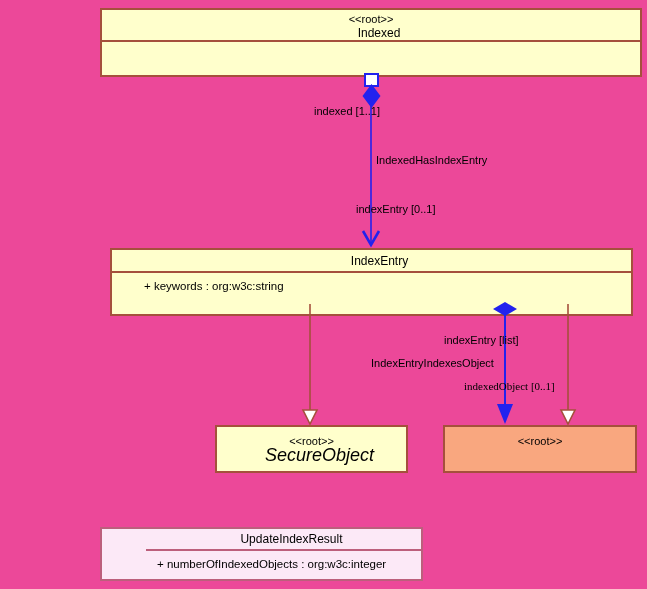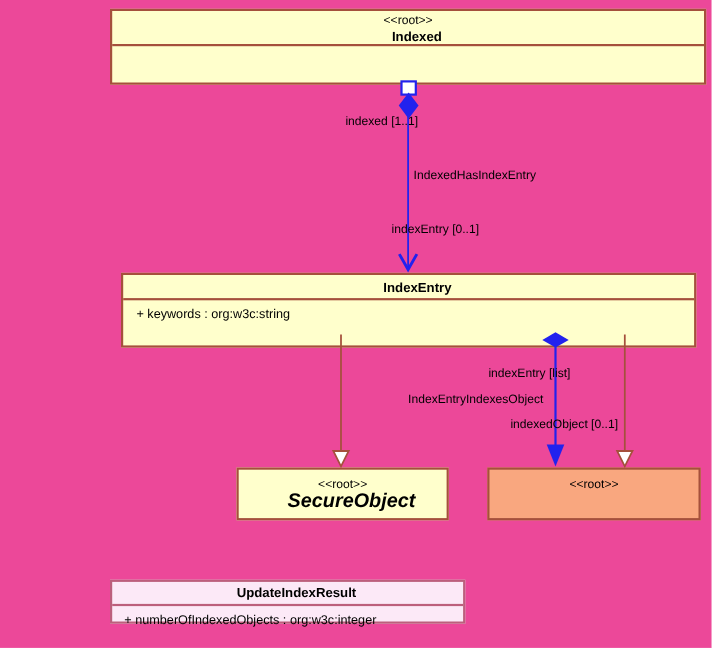--- a/index.html
+++ b/index.html
@@ -18,21 +18,21 @@
     background: #FFFFCC;
     border: 2px solid #A5503C;
   }
   .uml-class .hdr {
     box-sizing: border-box;
     text-align: center;
     border-bottom: 2px solid #A5503C;
     padding-top: 2px;
   }
   .uml-class .stereo { font-size: 11px; line-height: 14px; }
-  .uml-class .cname { font-size: 12px; font-weight: bold; line-height: 15px; margin-left: 16px; }
+  .uml-class .cname { font-size: 12px; font-weight: normal; line-height: 15px; margin-left: 16px; }
   .uml-class .cname.it { font-style: italic; font-size: 18px; }
   .uml-class .member {
     font-size: 11.5px;
     line-height: 14px;
     padding: 7px 4px 0 12px;
     white-space: nowrap;
   }
   .salmon { background: #F9A77F; }
   .pinkbox { background: #FCE9F7; border-color: #BC5F7C; }
   .pinkbox .hdr { border-bottom-color: #BC5F7C; }
@@ -60,33 +60,33 @@
     <div class="hdr" style="height:32px;">
       <div class="stereo">&lt;&lt;root&gt;&gt;</div>
       <div class="cname">Indexed</div>
     </div>
   </div>
 
   <div class="uml-class" style="left:110px; top:248px; width:523px; height:68px;">
     <div class="hdr" style="height:23px; padding-top:4px;">
       <div class="cname">IndexEntry</div>
     </div>
-    <div class="member" style="padding-top:6px;">+ keywords : org:w3c:string</div>
+    <div class="member" style="padding-top:6px;margin-left:20px;">+ keywords : org:w3c:string</div>
   </div>
 
   <div class="uml-class" style="left:215px; top:425px; width:193px; height:48px; padding-top:7px;">
     <div class="stereo" style="text-align:center;">&lt;&lt;root&gt;&gt;</div>
     <div class="cname it" style="text-align:center;">SecureObject</div>
   </div>
 
   <div class="uml-class salmon" style="left:443px; top:425px; width:194px; height:48px; padding-top:7px;">
     <div class="stereo" style="text-align:center;">&lt;&lt;root&gt;&gt;</div>
   </div>
 
-  <div class="uml-class pinkbox" style="left:100px; top:527px; width:323px; height:40px;">
+  <div class="uml-class pinkbox" style="left:100px; top:527px; width:323px; height:54px;padding-left:44px;">
     <div class="hdr" style="height:22px; padding-top:3px;">
       <div class="cname">UpdateIndexResult</div>
     </div>
     <div class="member" style="padding-left:11px; padding-top:6px;">+ numberOfIndexedObjects : org:w3c:integer</div>
   </div>
 
   <svg id="connectors" viewBox="0 0 647 589">
 
     <g>
       <line x1="371" y1="106" x2="371" y2="244" stroke="#2222EE" stroke-width="1.6"></line>
@@ -110,15 +110,15 @@
       <line x1="568" y1="304" x2="568" y2="410" stroke="#A5503C" stroke-width="1.6"></line>
       <polygon points="561,410 575,410 568,424" fill="#ffffff" stroke="#A5503C" stroke-width="1.6"></polygon>
     </g>
   </svg>
 
   <div class="edge-label" style="left:314px; top:105px;">indexed [1..1]</div>
   <div class="edge-label" style="left:376px; top:154px;">IndexedHasIndexEntry</div>
   <div class="edge-label" style="left:340px; top:203px;margin-left:16px;">indexEntry [0..1]</div>
   <div class="edge-label" style="left:444px; top:334px;">indexEntry [list]</div>
   <div class="edge-label" style="left:371px; top:357px;">IndexEntryIndexesObject</div>
-  <div class="edge-label" style="left:464px; top:380px;">indexedObject [0..1]</div>
+  <div class="edge-label" style="left:464px; top:380px;font-family:Liberation Serif, serif;">indexedObject [0..1]</div>
 
 </div>
 
 </body></html>

